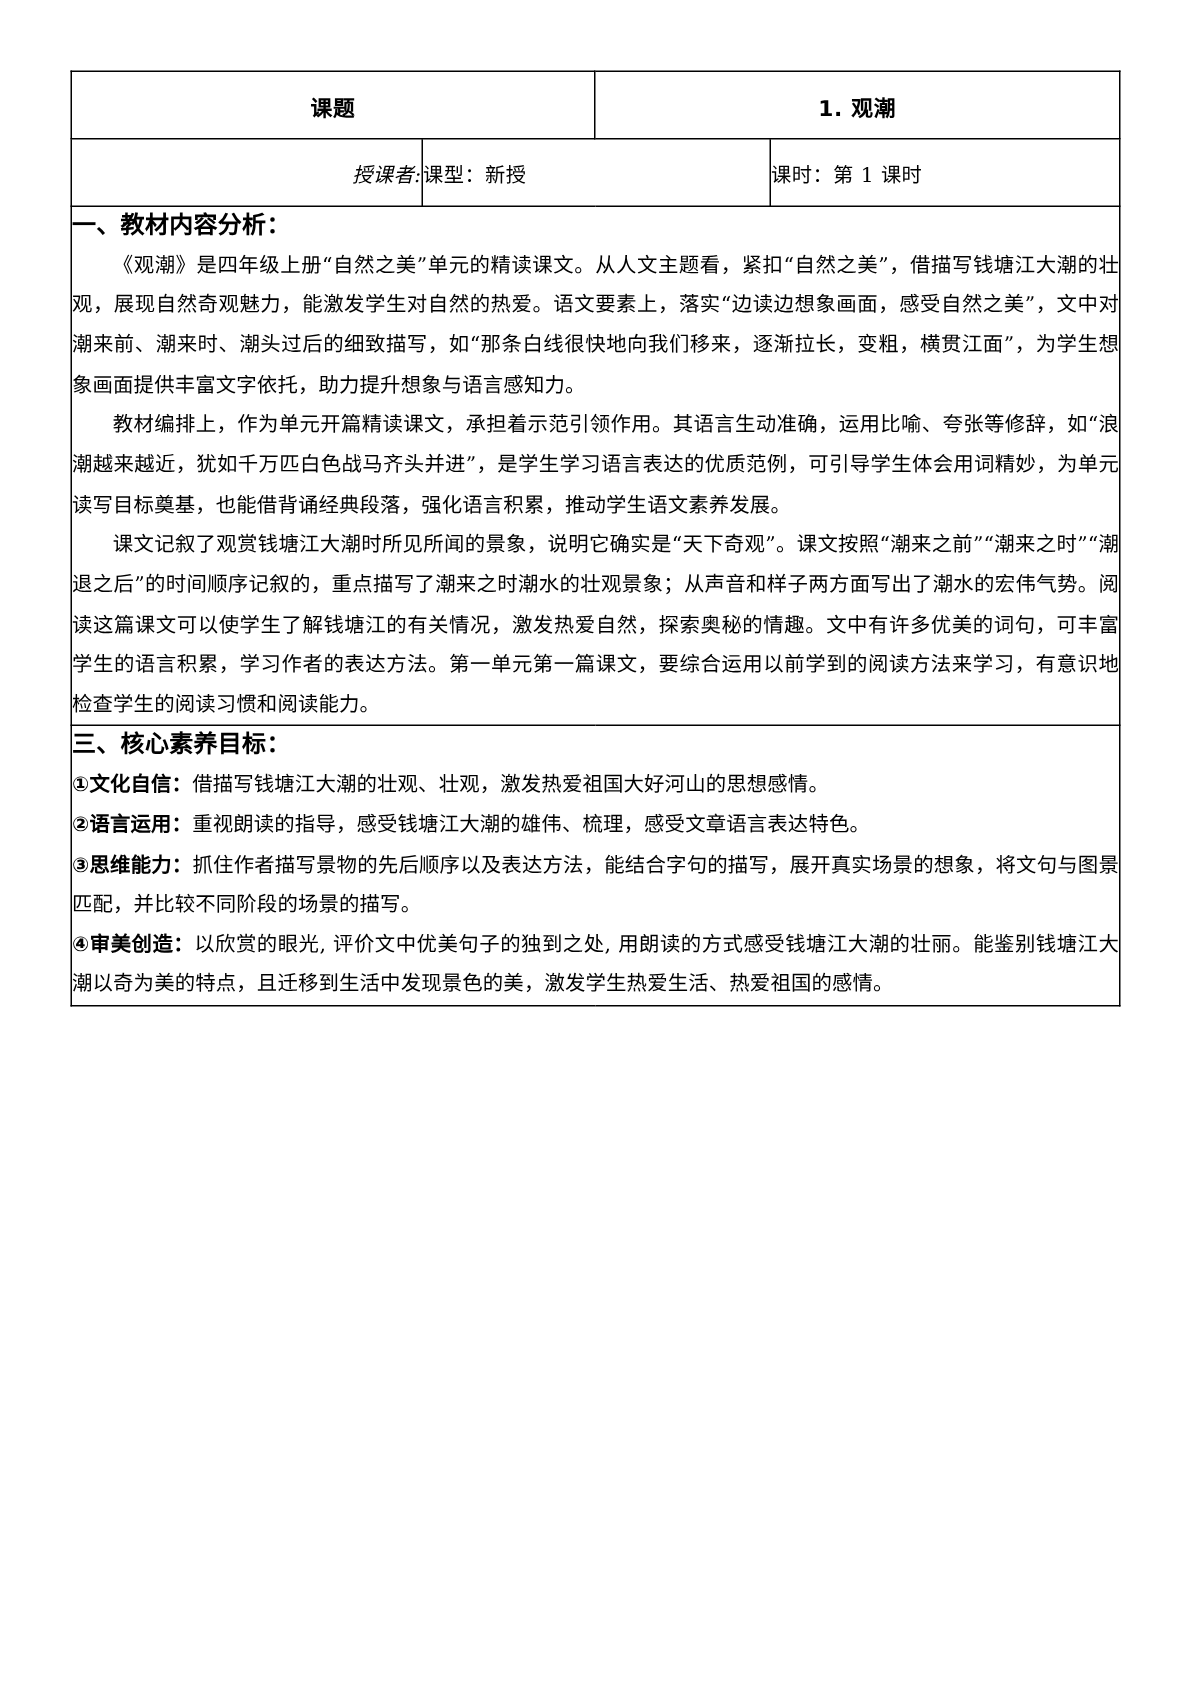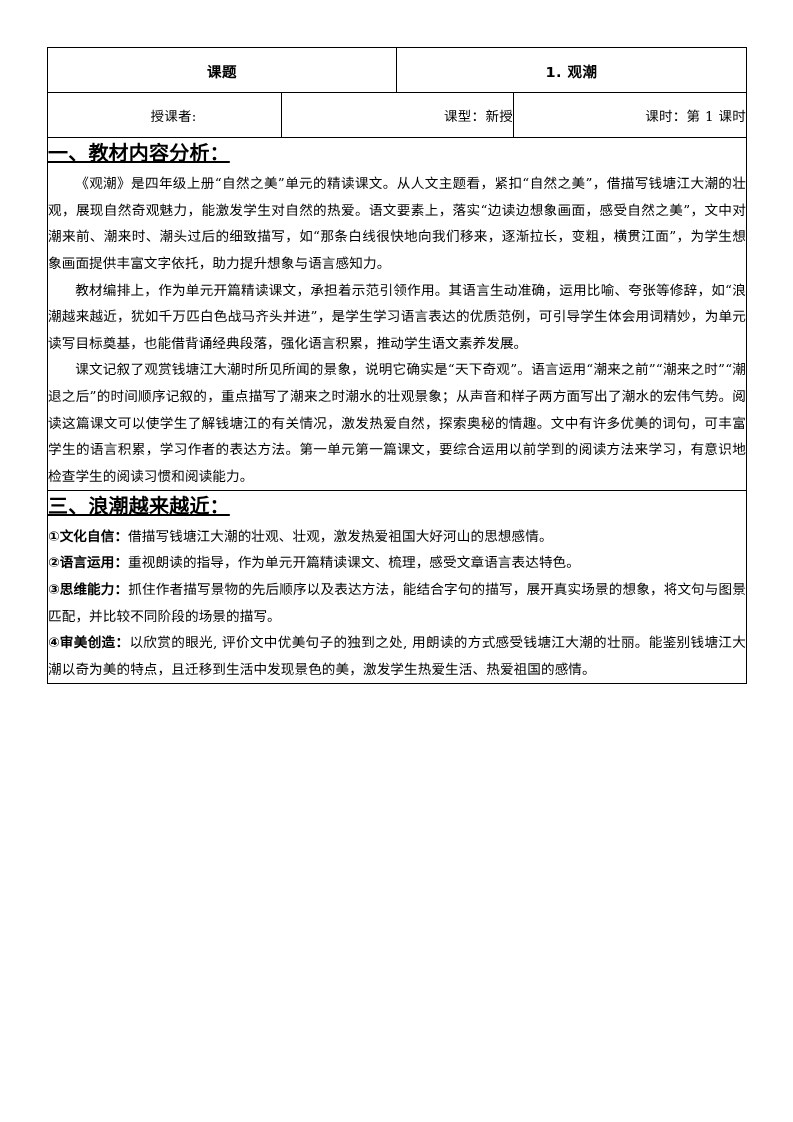--- a/index.html
+++ b/index.html
@@ -46,37 +46,37 @@
     font-size: 14.5px;
   }
   .sub-cell {
     height: 44px;
     vertical-align: middle !important;
     font-size: 13.5px;
     letter-spacing: 0.3px;
   }
   .sub-cell.left-pad {
     padding-left: 18px;
-    text-align: center;
+    text-align: right;
+    font-style: italic;
   }
   .sub-cell.centered {
-    text-align: right;
+    text-align: left;
   }
   
   .section-cell {
     padding: 8px 9px 10px 9px;
   }
   .sec-head {
     font-family: "DejaVu Sans", "Liberation Sans", sans-serif;
     font-weight: bold;
-    font-size: 20px;
+    font-size: 16px;
     line-height: 1.55;
     margin: 0 0 1px 0;
     letter-spacing: 0.2px;
-    text-decoration: underline;
   }
   p.para {
     margin: 0;
     font-size: 13.6px;
     line-height: 1.96;
     text-align: justify;
     text-justify: inter-ideograph;
     letter-spacing: 0.1px;
   }
   p.para.indent {
@@ -135,32 +135,32 @@
         <td class="sub-cell centered">
           <span>课时：第 1 课时</span>
         </td>
       </tr>
 
       <tr>
         <td class="section-cell" colspan="4">
           <div class="sec-head">一、教材内容分析：</div>
           <p class="para indent">《观潮》是四年级上册“自然之美”单元的精读课文。从人文主题看，紧扣“自然之美”，借描写钱塘江大潮的壮观，展现自然奇观魅力，能激发学生对自然的热爱。语文要素上，落实“边读边想象画面，感受自然之美”，文中对潮来前、潮来时、潮头过后的细致描写，如“那条白线很快地向我们移来，逐渐拉长，变粗，横贯江面”，为学生想象画面提供丰富文字依托，助力提升想象与语言感知力。</p>
           <p class="para indent">教材编排上，作为单元开篇精读课文，承担着示范引领作用。其语言生动准确，运用比喻、夸张等修辞，如“浪潮越来越近，犹如千万匹白色战马齐头并进”，是学生学习语言表达的优质范例，可引导学生体会用词精妙，为单元读写目标奠基，也能借背诵经典段落，强化语言积累，推动学生语文素养发展。</p>
-          <p class="para indent">课文记叙了观赏钱塘江大潮时所见所闻的景象，说明它确实是“天下奇观”。语言运用“潮来之前”“潮来之时”“潮退之后”的时间顺序记叙的，重点描写了潮来之时潮水的壮观景象；从声音和样子两方面写出了潮水的宏伟气势。阅读这篇课文可以使学生了解钱塘江的有关情况，激发热爱自然，探索奥秘的情趣。文中有许多优美的词句，可丰富学生的语言积累，学习作者的表达方法。第一单元第一篇课文，要综合运用以前学到的阅读方法来学习，有意识地检查学生的阅读习惯和阅读能力。</p>
+          <p class="para indent">课文记叙了观赏钱塘江大潮时所见所闻的景象，说明它确实是“天下奇观”。课文按照“潮来之前”“潮来之时”“潮退之后”的时间顺序记叙的，重点描写了潮来之时潮水的壮观景象；从声音和样子两方面写出了潮水的宏伟气势。阅读这篇课文可以使学生了解钱塘江的有关情况，激发热爱自然，探索奥秘的情趣。文中有许多优美的词句，可丰富学生的语言积累，学习作者的表达方法。第一单元第一篇课文，要综合运用以前学到的阅读方法来学习，有意识地检查学生的阅读习惯和阅读能力。</p>
         </td>
       </tr>
 
 
       <tr>
         <td class="section-cell" colspan="4">
-          <div class="sec-head">三、浪潮越来越近：</div>
+          <div class="sec-head">三、核心素养目标：</div>
 
           <p class="goal-line"><span class="nowrap-num">①</span><span class="goal-key">文化自信</span><span class="goal-key">：</span><span>借描写钱塘江大潮的壮观、壮观，激发热爱祖国大好河山的思想感情。</span></p>
 
-          <p class="goal-line"><span class="nowrap-num">②</span><span class="goal-key">语言运用</span><span class="goal-key">：</span><span>重视朗读的指导，作为单元开篇精读课文、梳理，感受文章语言表达特色。</span></p>
+          <p class="goal-line"><span class="nowrap-num">②</span><span class="goal-key">语言运用</span><span class="goal-key">：</span><span>重视朗读的指导，感受钱塘江大潮的雄伟、梳理，感受文章语言表达特色。</span></p>
 
           <p class="goal-line"><span class="nowrap-num">③</span><span class="goal-key">思维能力</span><span class="goal-key">：</span><span>抓住作者描写景物的先后顺序以及表达方法，能结合字句的描写，展开真实场景的想象，将文句与图景匹配，并比较不同阶段的场景的描写。</span></p>
 
           <p class="goal-line"><span class="nowrap-num">④</span><span class="goal-key">审美创造</span><span class="goal-key">：</span><span>以欣赏的眼光, 评价文中优美句子的独到之处, 用朗读的方式感受钱塘江大潮的壮丽。能鉴别钱塘江大潮以奇为美的特点，且迁移到生活中发现景色的美，激发学生热爱生活、热爱祖国的感情。</span></p>
         </td>
       </tr>
 
     </tbody>
   </table>
 </div>

